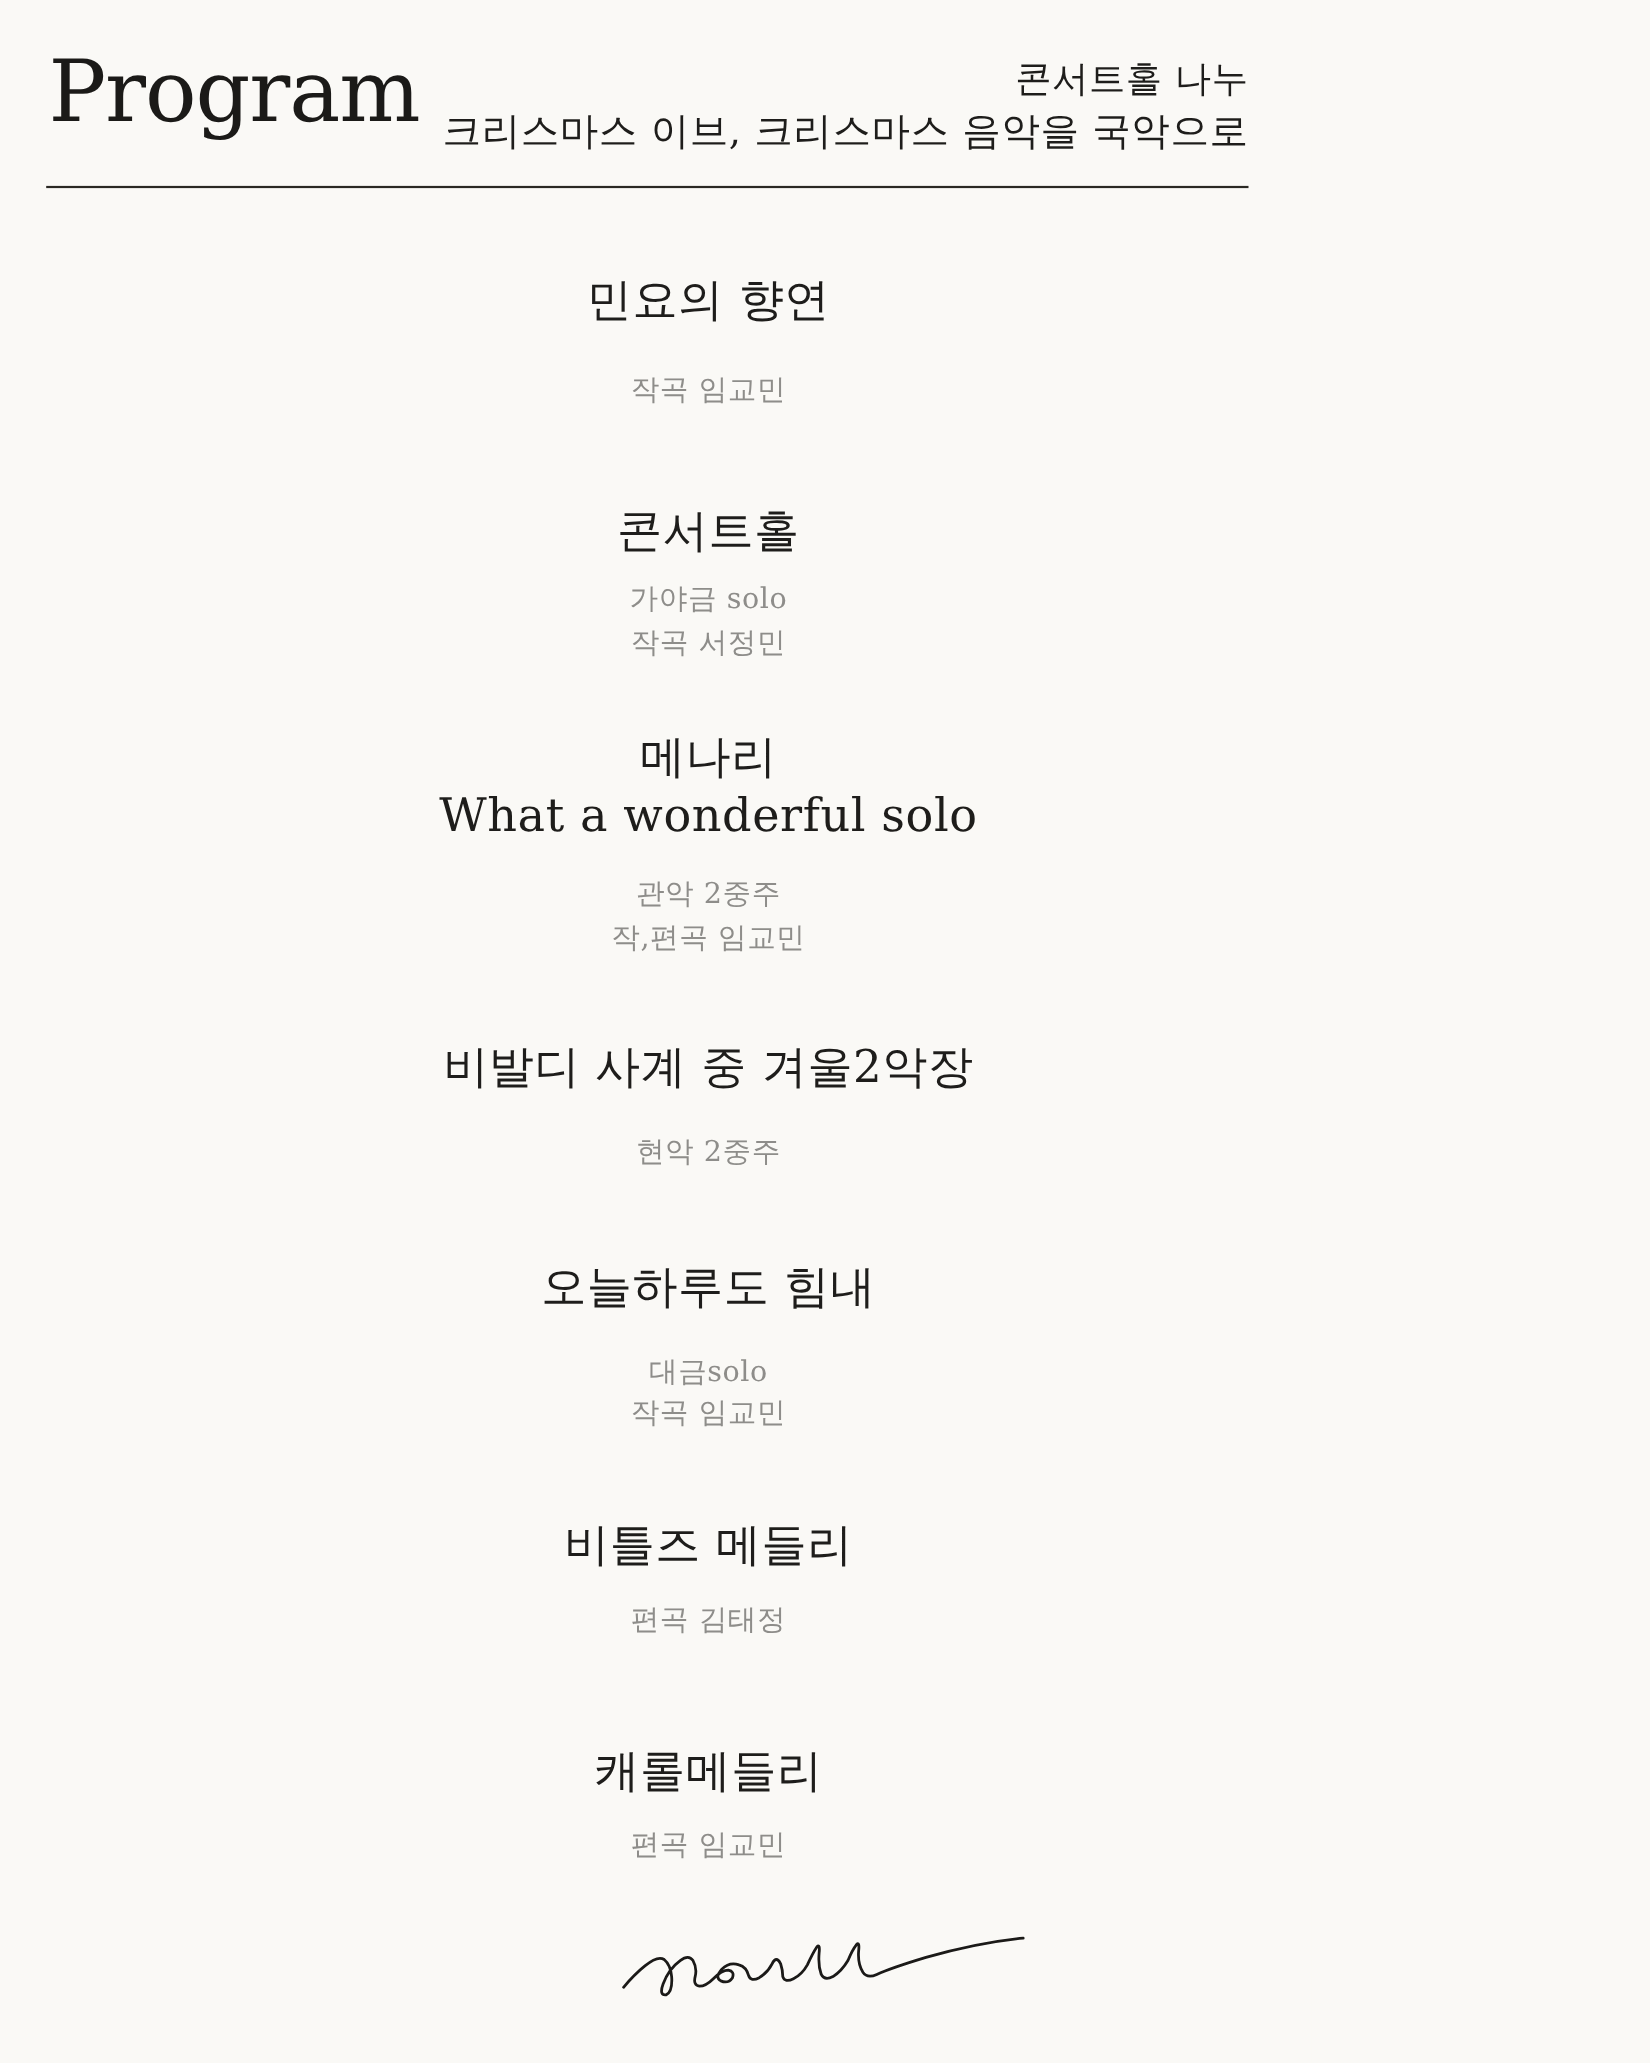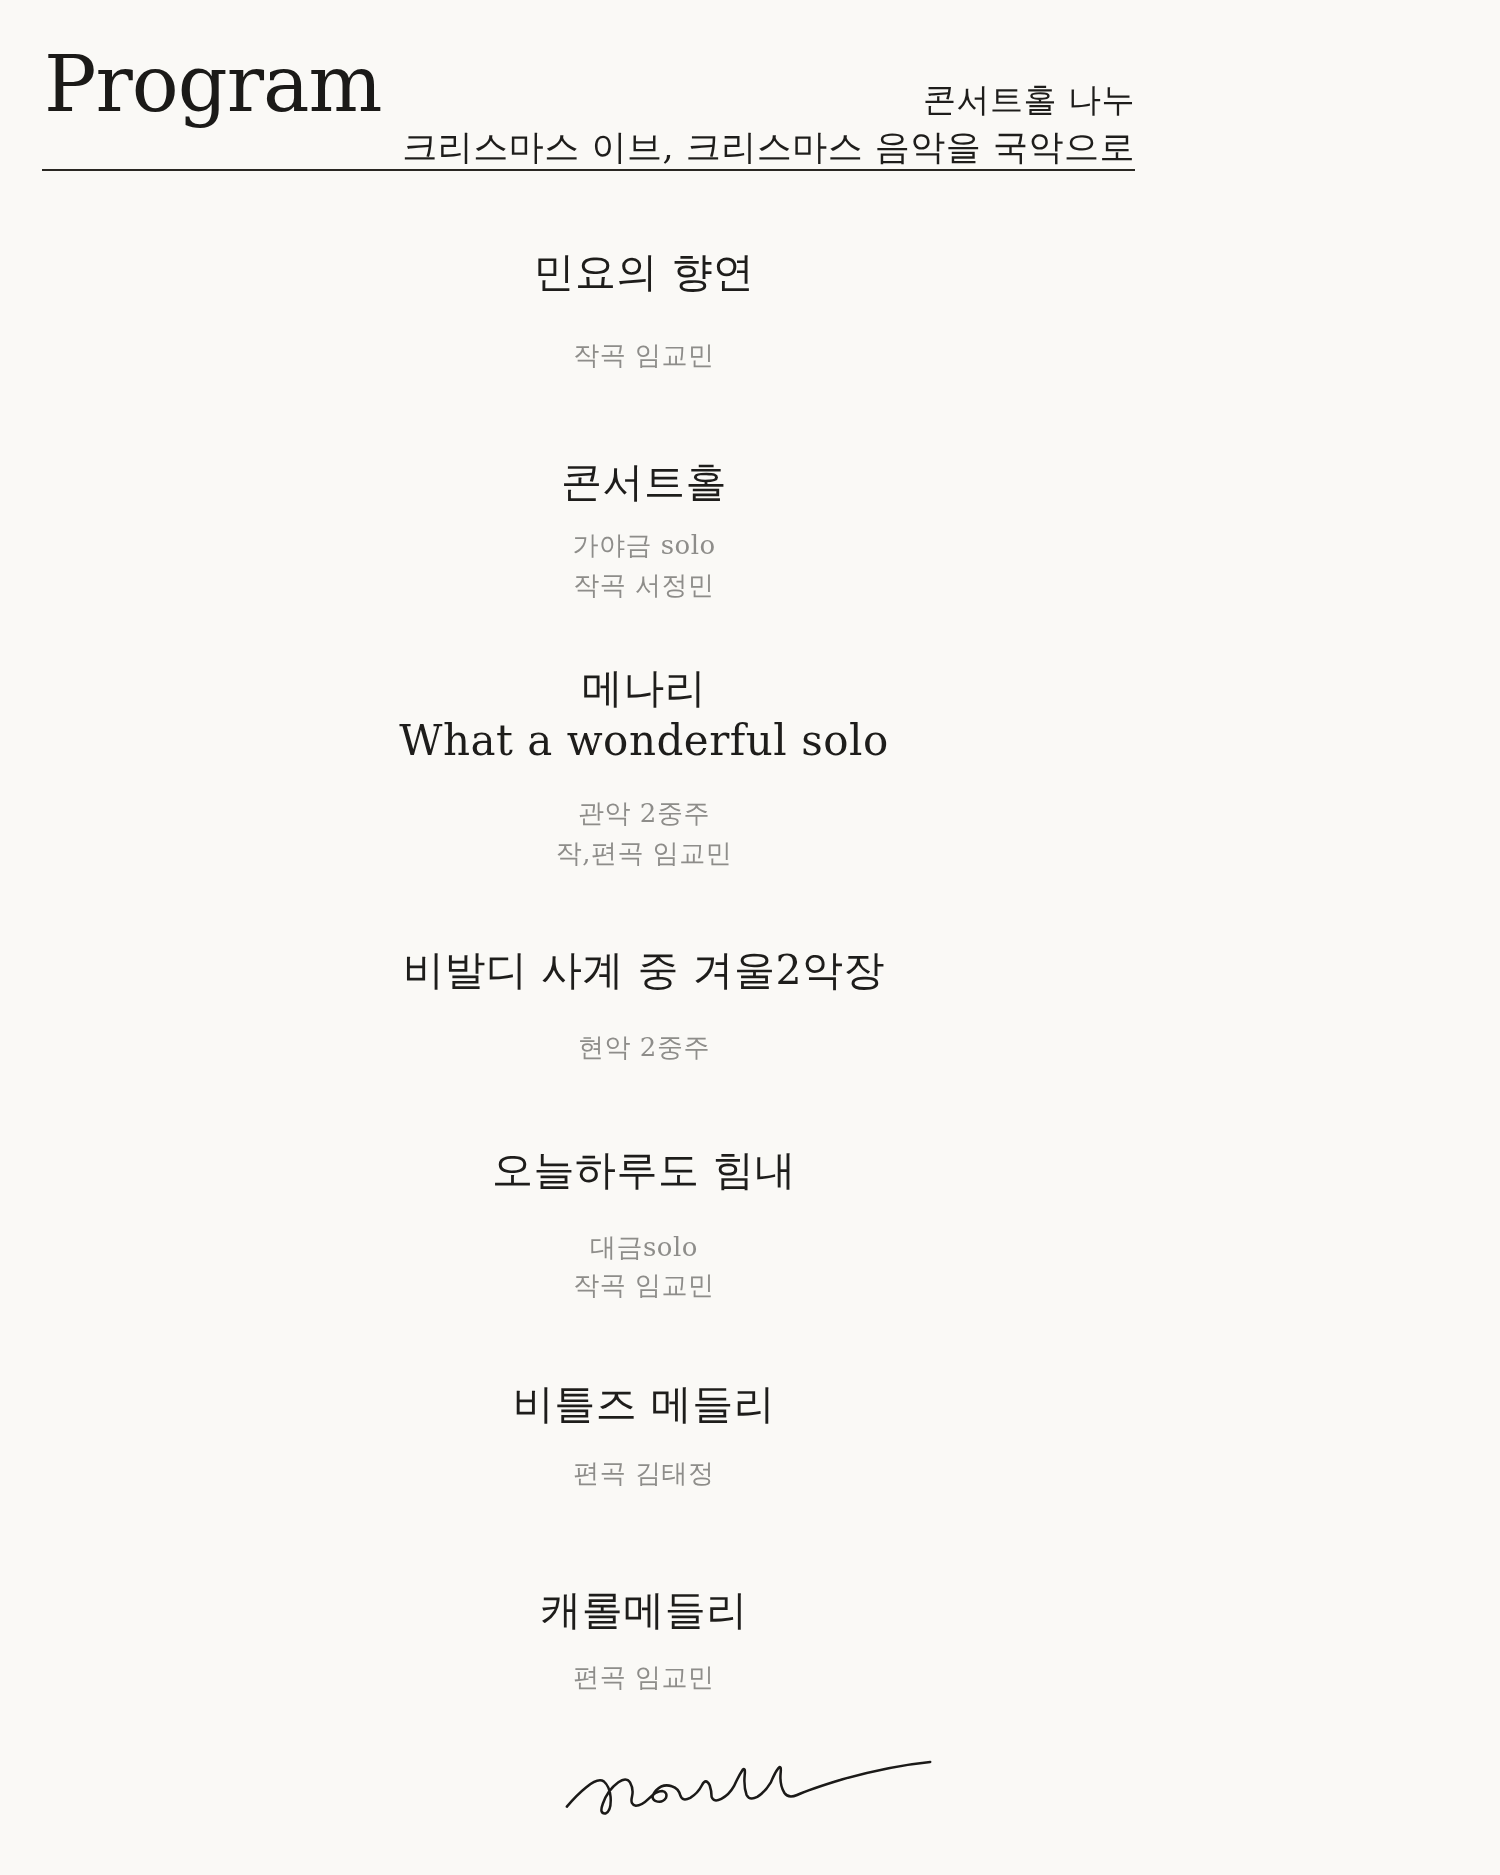--- a/index.html
+++ b/index.html
@@ -24,21 +24,20 @@
     letter-spacing: -1px;
     color: #1b1a18;
     white-space: nowrap;
   }
   .hdr-right {
     position: absolute;
     right: 57px;
     text-align: right;
     color: #1e1d1b;
     white-space: nowrap;
-    margin-top: 28px;
   }
   .venue    { top: 50px;  font-size: 33px; letter-spacing: 0.5px; }
   .subtitle { top: 96px;  font-size: 35px; letter-spacing: 0.5px; text-align: center; }
   .rule {
     position: absolute;
     left: 42px;
     right: 57px;
     top: 169px;
     height: 2px;
     background: #2a2823;

